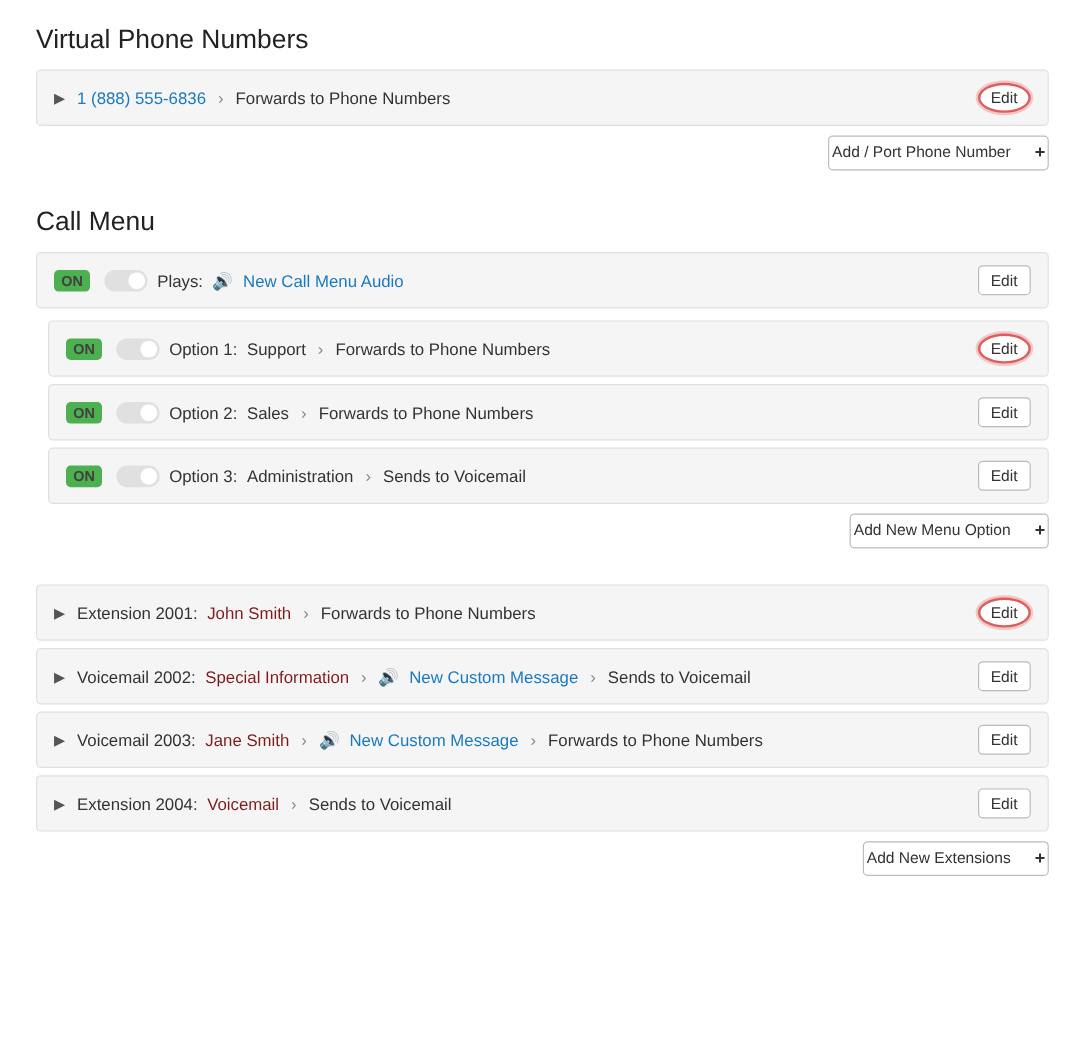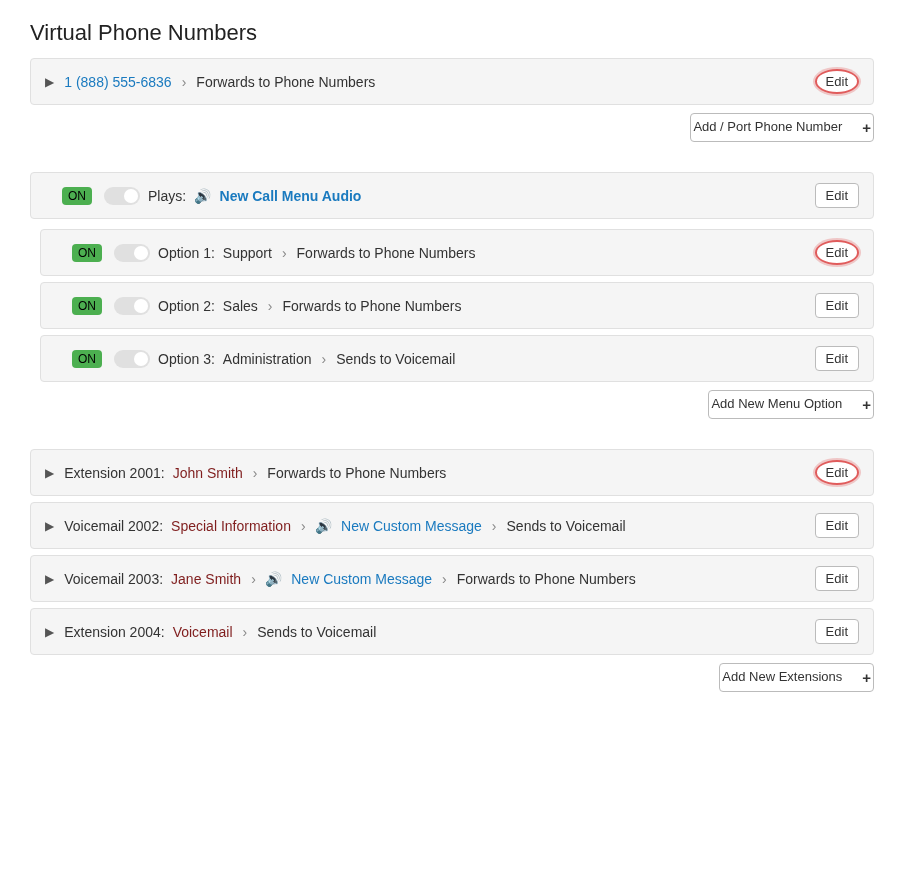--- a/index.html
+++ b/index.html
@@ -53,29 +53,28 @@
       border-radius: 50%;
       padding: 3px 9px;
       background: #fff;
       color: #333;
       cursor: pointer;
       font-size: 13px;
       box-shadow: 0 0 0 2px rgba(224,92,92,0.3);
     }
     .toggle-on {
       background: #4caf50;
-      color: #000000;
+      color: #404040;
       border-radius: 4px;
       padding: 2px 6px;
       font-size: 12px;
-      font-weight: normal;
+      font-weight: bold;
       display: inline-block;
       min-width: 28px;
       text-align: center;
-      margin-left: 17px;
     }
     .toggle-track {
       display: inline-flex;
       align-items: center;
       background: #e0e0e0;
       border-radius: 10px;
       width: 36px;
       height: 18px;
       margin-left: 4px;
       position: relative;
@@ -181,29 +180,30 @@
 
   <div class="btn-row">
     <button class="add-btn">
       <span>Add / Port Phone Number</span>
       <span class="plus">+</span>
     </button>
   </div>
 </div>
 
 <div class="section">
+  <h2>Call Menu</h2>
 
   <div class="call-menu-main">
     <div style="display:flex; align-items:center; justify-content:space-between;">
       <div style="display:flex; align-items:center; gap:8px;">
         <span class="toggle-on">ON</span>
         <span class="toggle-track"></span>
         <span>Plays:</span>
         <span class="speaker-icon">🔊</span>
-        <span style="color:#1a7abf;font-weight:bold;">New Call Menu Audio</span>
+        <span style="color:#1a7abf;">New Call Menu Audio</span>
       </div>
       <div>
         <button class="edit-btn">Edit</button>
       </div>
     </div>
   </div>
 
   <div class="sub-section">
 
     <div class="row">

